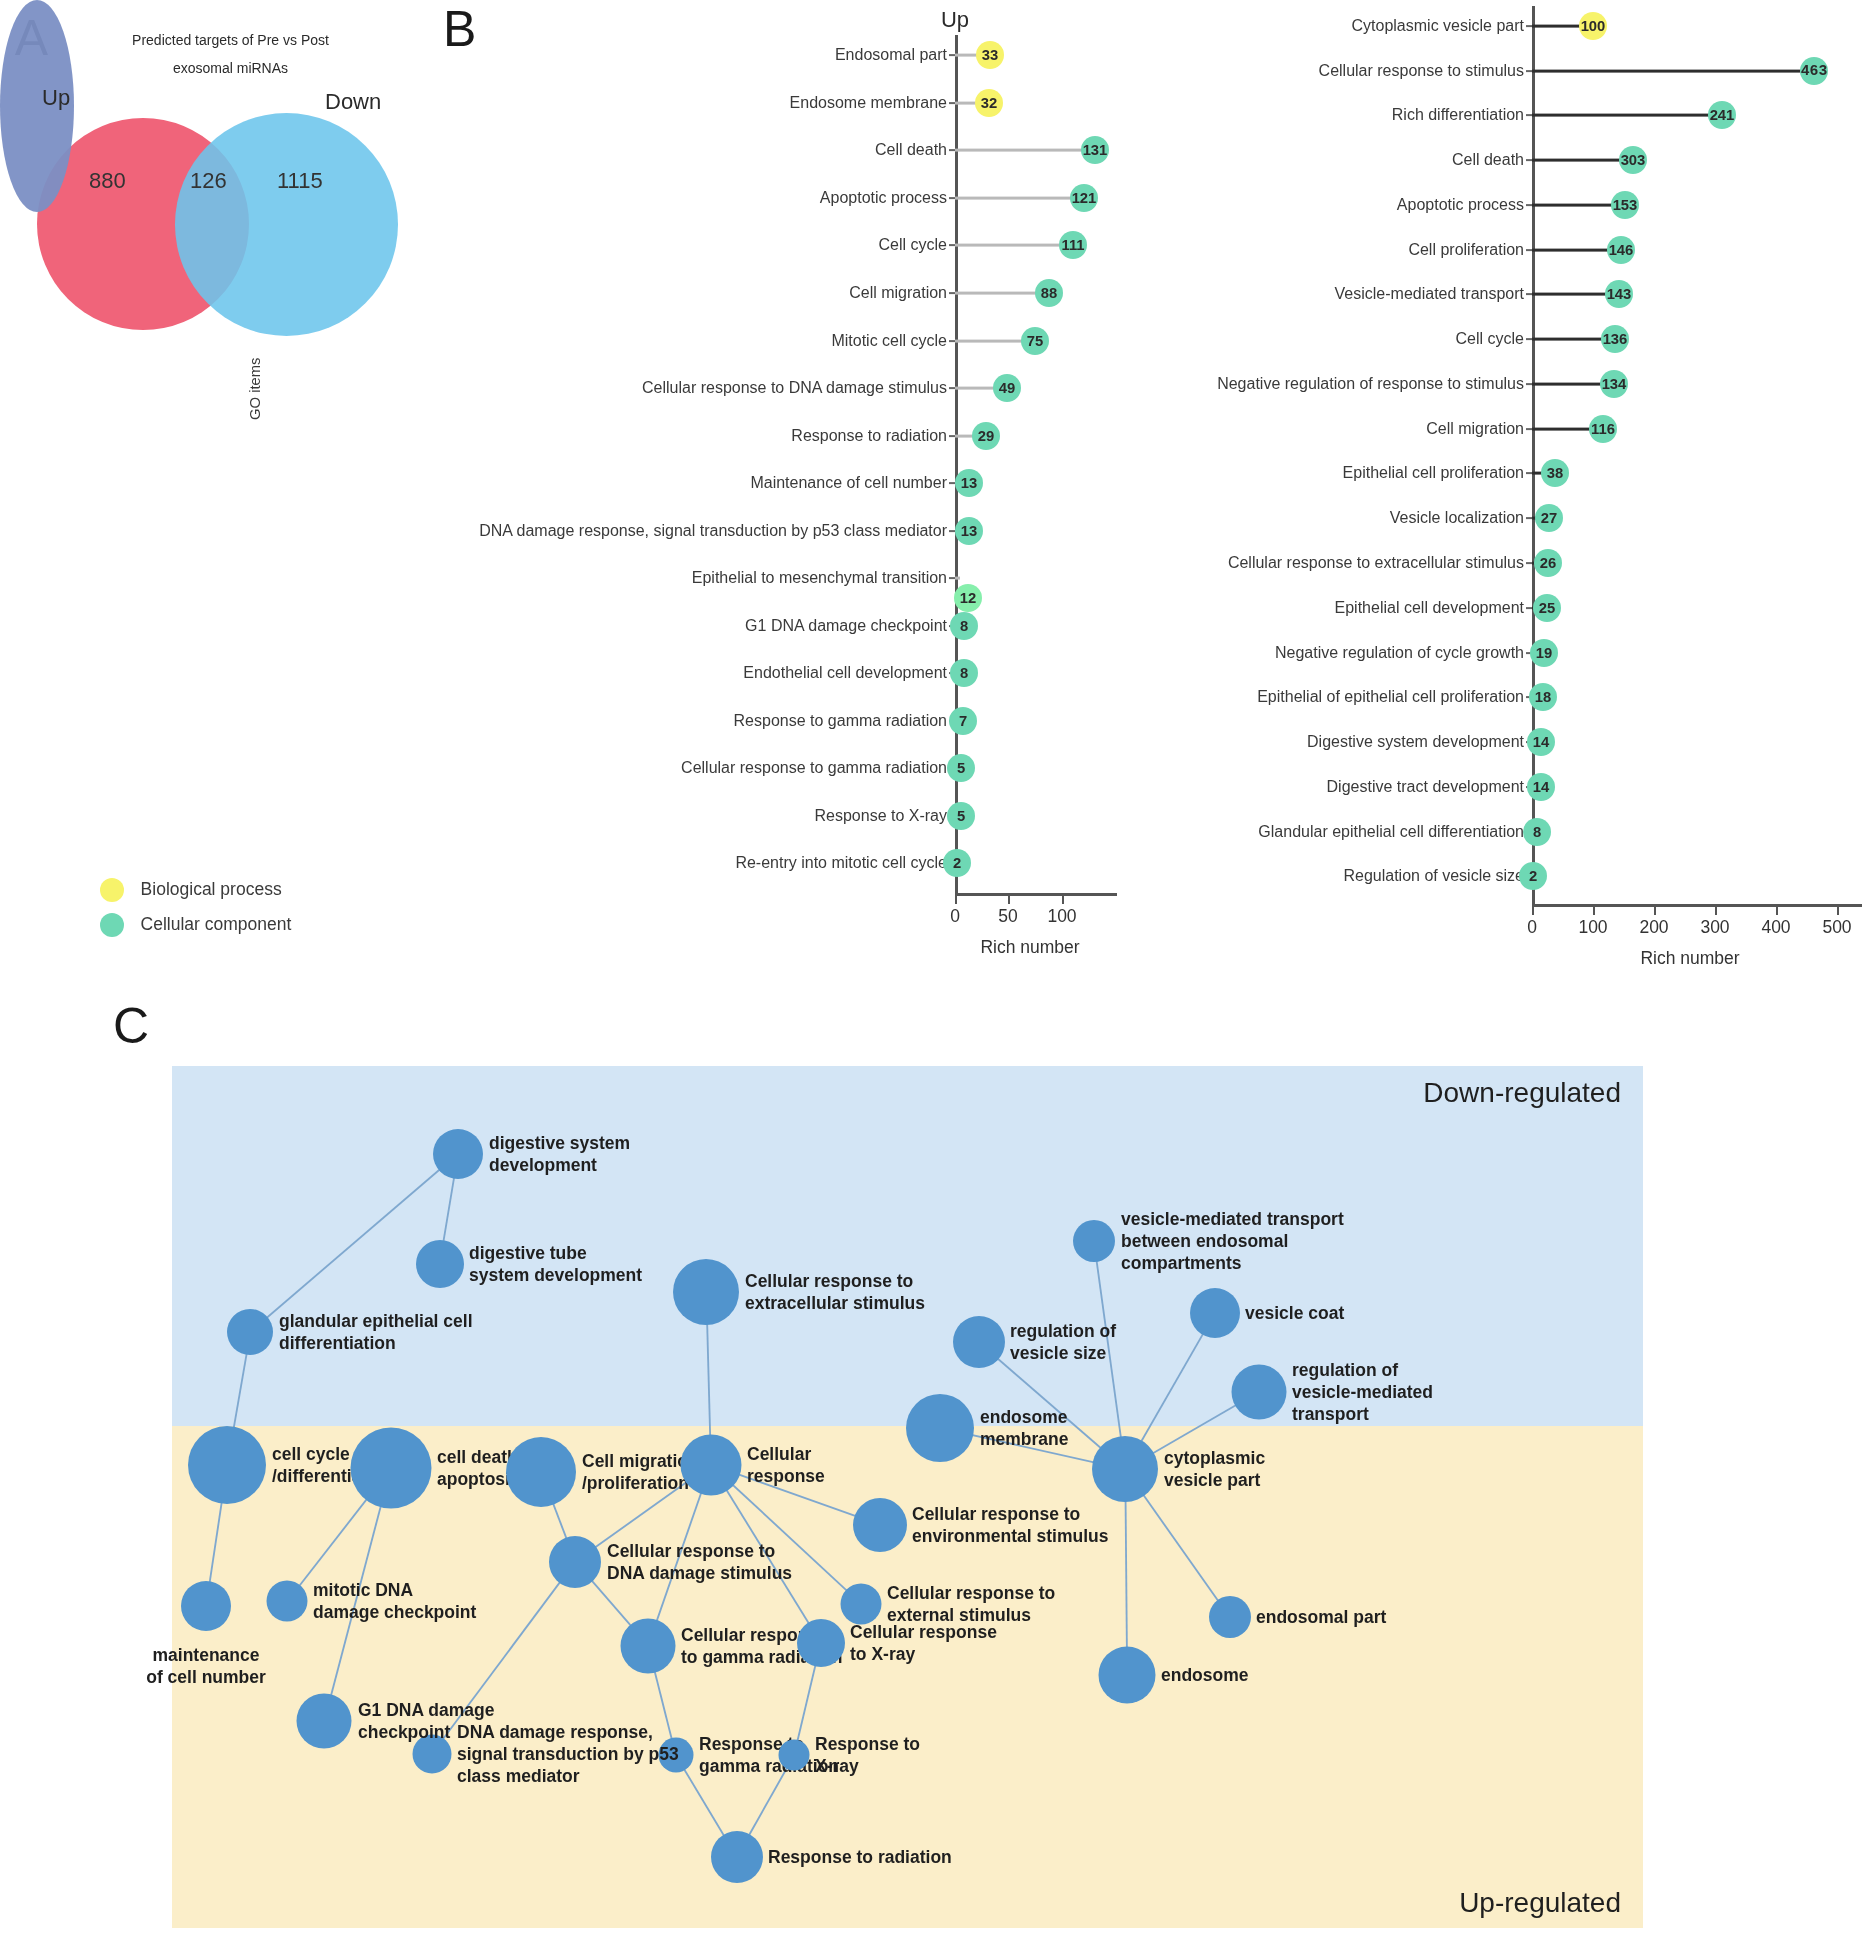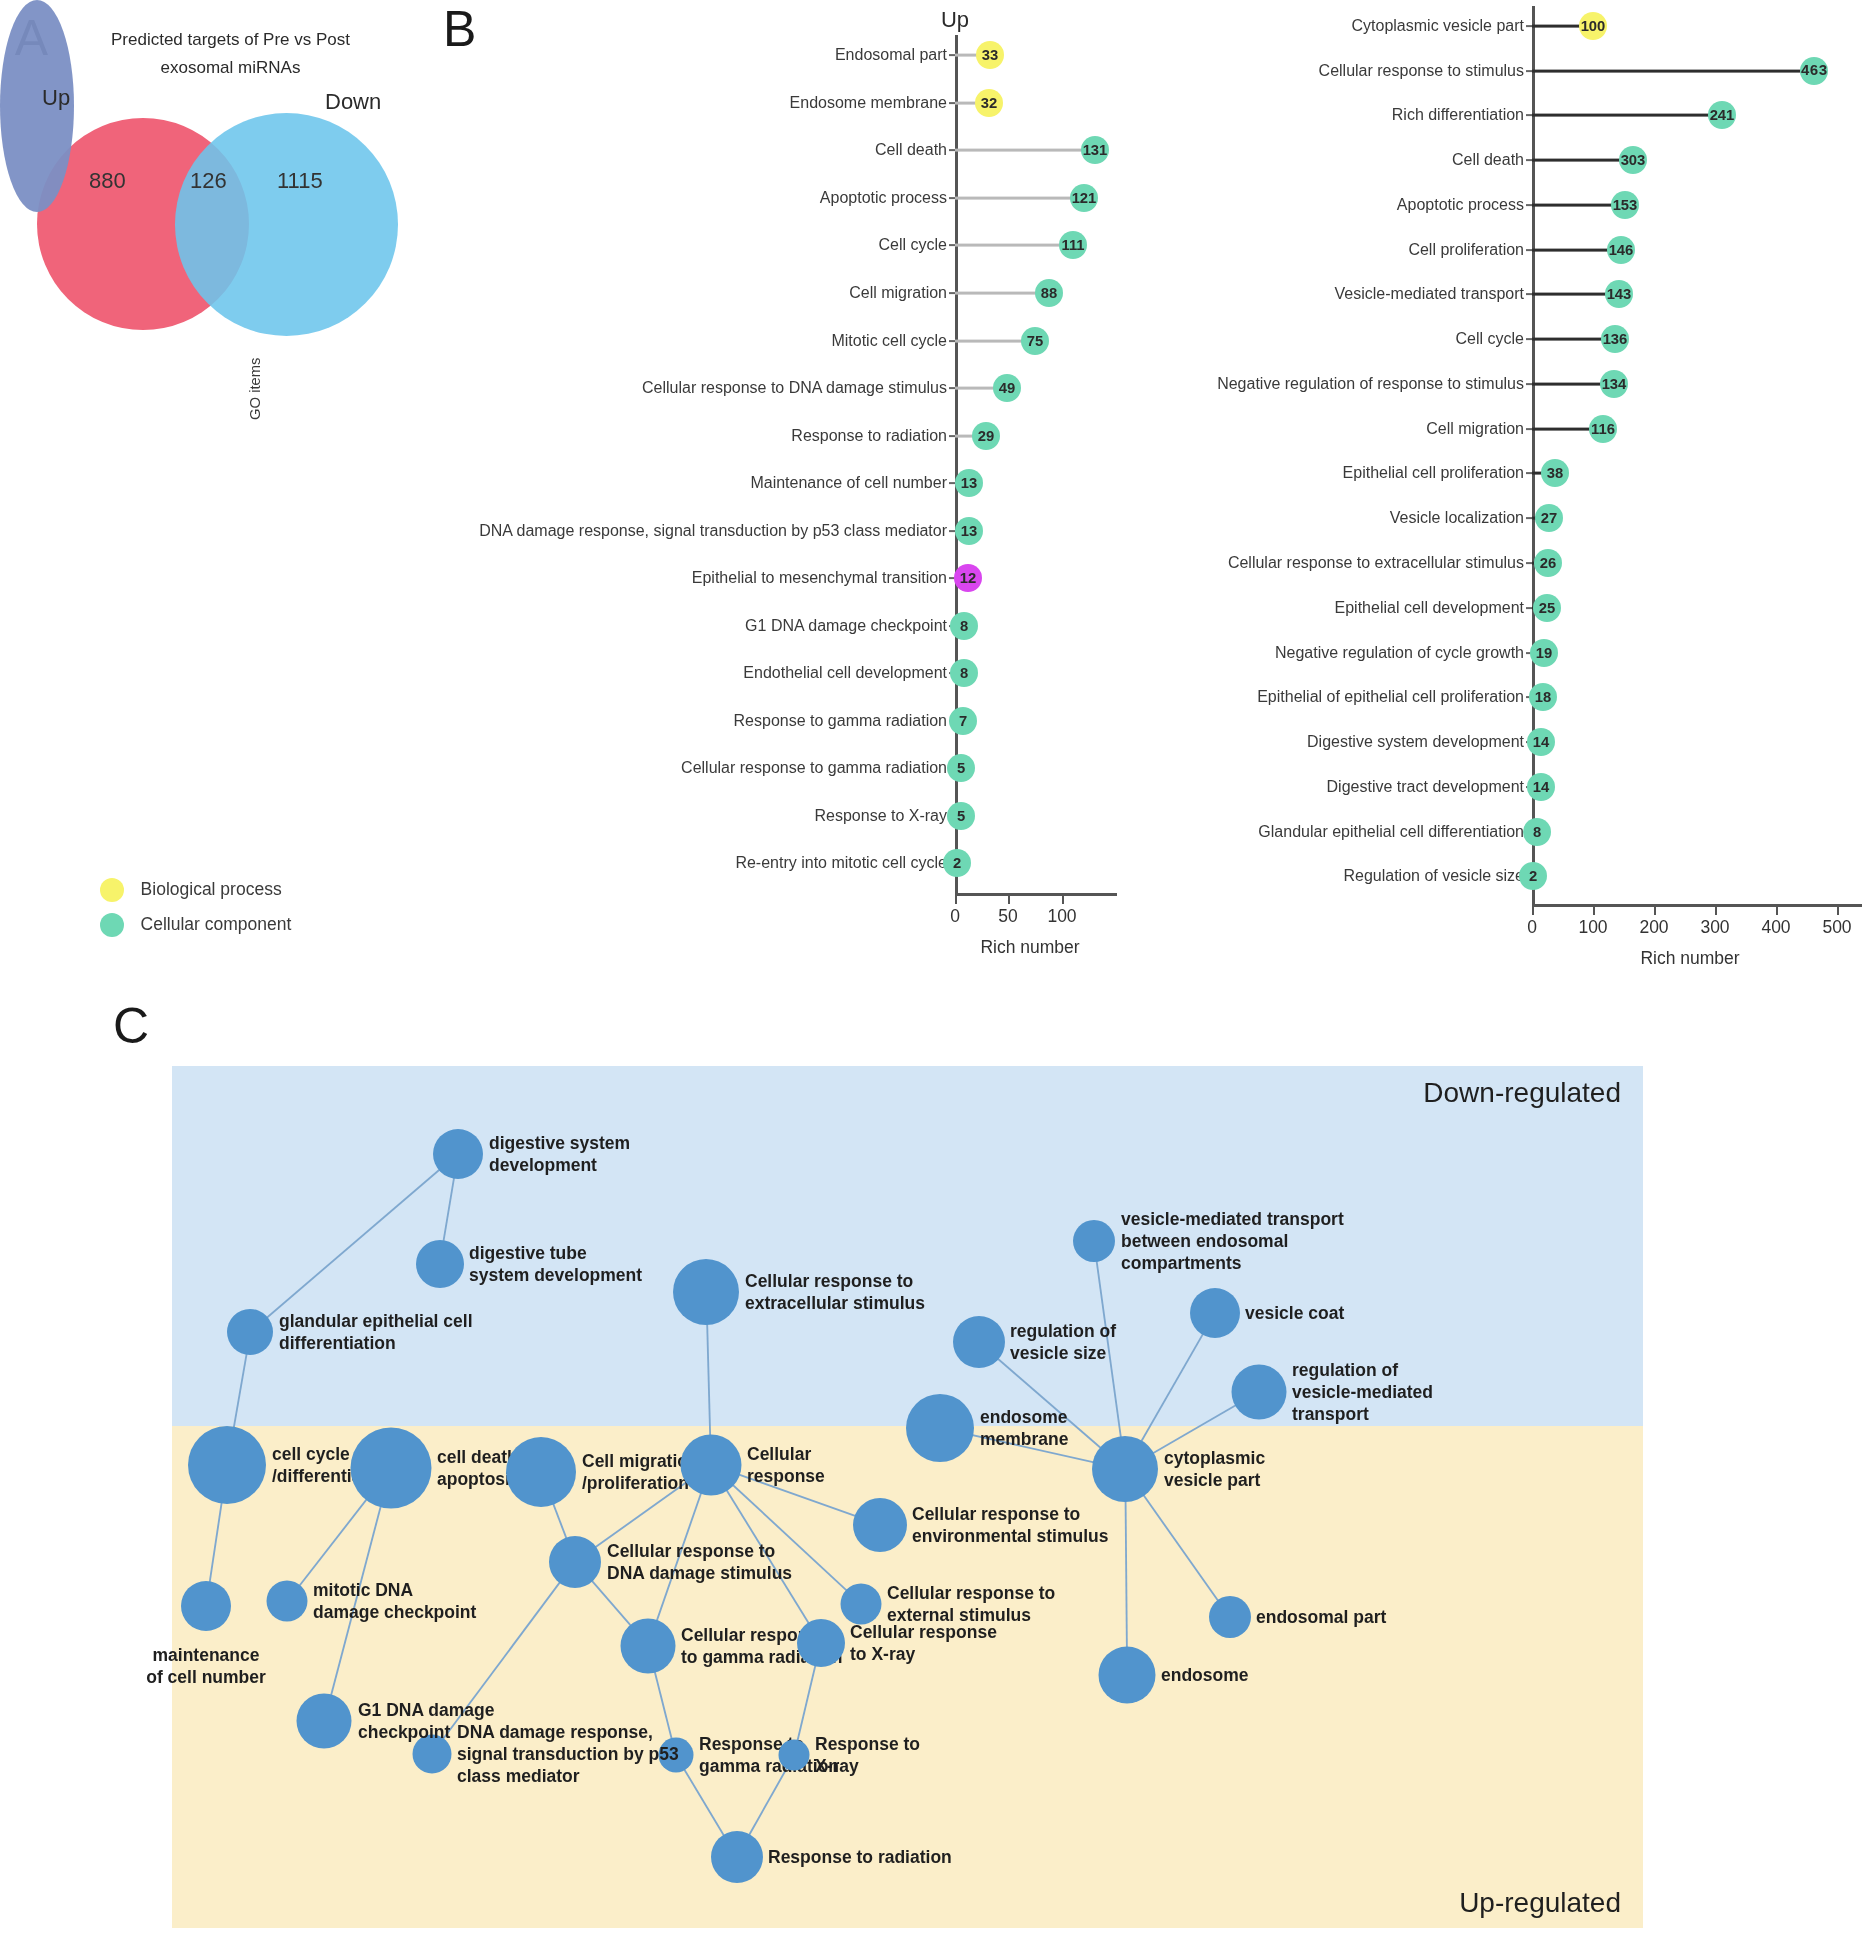--- a/index.html
+++ b/index.html
@@ -9,21 +9,21 @@
     color:#3a3a3a; overflow:hidden;
   }
   .panel-letter {
     position:absolute; font-size:50px; font-weight:400;
     color:#1a1a1a; font-family:"Liberation Sans", sans-serif;
   }
   
   #panelA { position:absolute; left:0; top:0; width:434px; height:388px; }
   #venn-title {
     position:absolute; left:55px; top:26px; width:351px; text-align:center;
-    font-size:17px; line-height:28px; color:#2b2b2b;
+    font-size:14px; line-height:28px; color:#2b2b2b;
   }
   .venn-circle { position:absolute; border-radius:50%; }
   #venn-up    { left:37px;  top:118px; width:212px; height:212px; background:#f0647a; }
   #venn-down  { left:175px; top:113px; width:223px; height:223px; background:#6cc5ec; opacity:.88; }
   #venn-lap   { left:175px; top:118px; width:74px;  height:212px;
                 background:#7b8fc4; opacity:.95;
                 clip-path: ellipse(37px 106px at 37px 106px); }
   .venn-label { position:absolute; font-size:22px; color:#2b2b2b; }
   #venn-label-up   { left:42px;  top:85px; }
   #venn-label-down { left:325px; top:89px; }
@@ -153,21 +153,21 @@
       <div class="tick-small" style="left: 949px; top: 483px;"></div>
       <div class="stem stem-up" style="left: 955px; top: 483px; width: 5.5px;"></div>
       <div class="dot dot-cc" style="left: 969px; top: 483px; width: 28px; height: 28px; background: rgb(110, 216, 180);">13</div>
       <div class="row-label" style="right: 928px; top: 531px;">DNA damage response, signal transduction by p53 class mediator</div>
       <div class="tick-small" style="left: 949px; top: 531px;"></div>
       <div class="stem stem-up" style="left: 955px; top: 531px; width: 5.5px;"></div>
       <div class="dot dot-cc" style="left: 969px; top: 531px; width: 28px; height: 28px; background: rgb(110, 216, 180);">13</div>
       <div class="row-label" style="right: 928px; top: 578px;">Epithelial to mesenchymal transition</div>
       <div class="tick-small" style="left: 949px; top: 578px;"></div>
       <div class="stem stem-up" style="left: 955px; top: 578px; width: 4.5px;"></div>
-      <div class="dot dot-cc" style="left: 968px; top: 578px; width: 28px; height: 28px; background: #d946ef;">12</div>
+      <div class="dot dot-cc" style="left: 968px; top: 598px; width: 28px; height: 28px; background: #86efac;">12</div>
       <div class="row-label" style="right: 928px; top: 626px;">G1 DNA damage checkpoint</div>
       <div class="tick-small" style="left: 949px; top: 626px;"></div>
       <div class="dot dot-cc" style="left: 964px; top: 626px; width: 28px; height: 28px; background: rgb(110, 216, 180);">8</div>
       <div class="row-label" style="right: 928px; top: 673px;">Endothelial cell development</div>
       <div class="tick-small" style="left: 949px; top: 673px;"></div>
       <div class="dot dot-cc" style="left: 964px; top: 673px; width: 28px; height: 28px; background: rgb(110, 216, 180);">8</div>
       <div class="row-label" style="right: 928px; top: 721px;">Response to gamma radiation</div>
       <div class="tick-small" style="left: 949px; top: 721px;"></div>
       <div class="dot dot-cc" style="left: 963px; top: 721px; width: 28px; height: 28px; background: rgb(110, 216, 180);">7</div>
       <div class="row-label" style="right: 928px; top: 768px;">Cellular response to gamma radiation</div>

